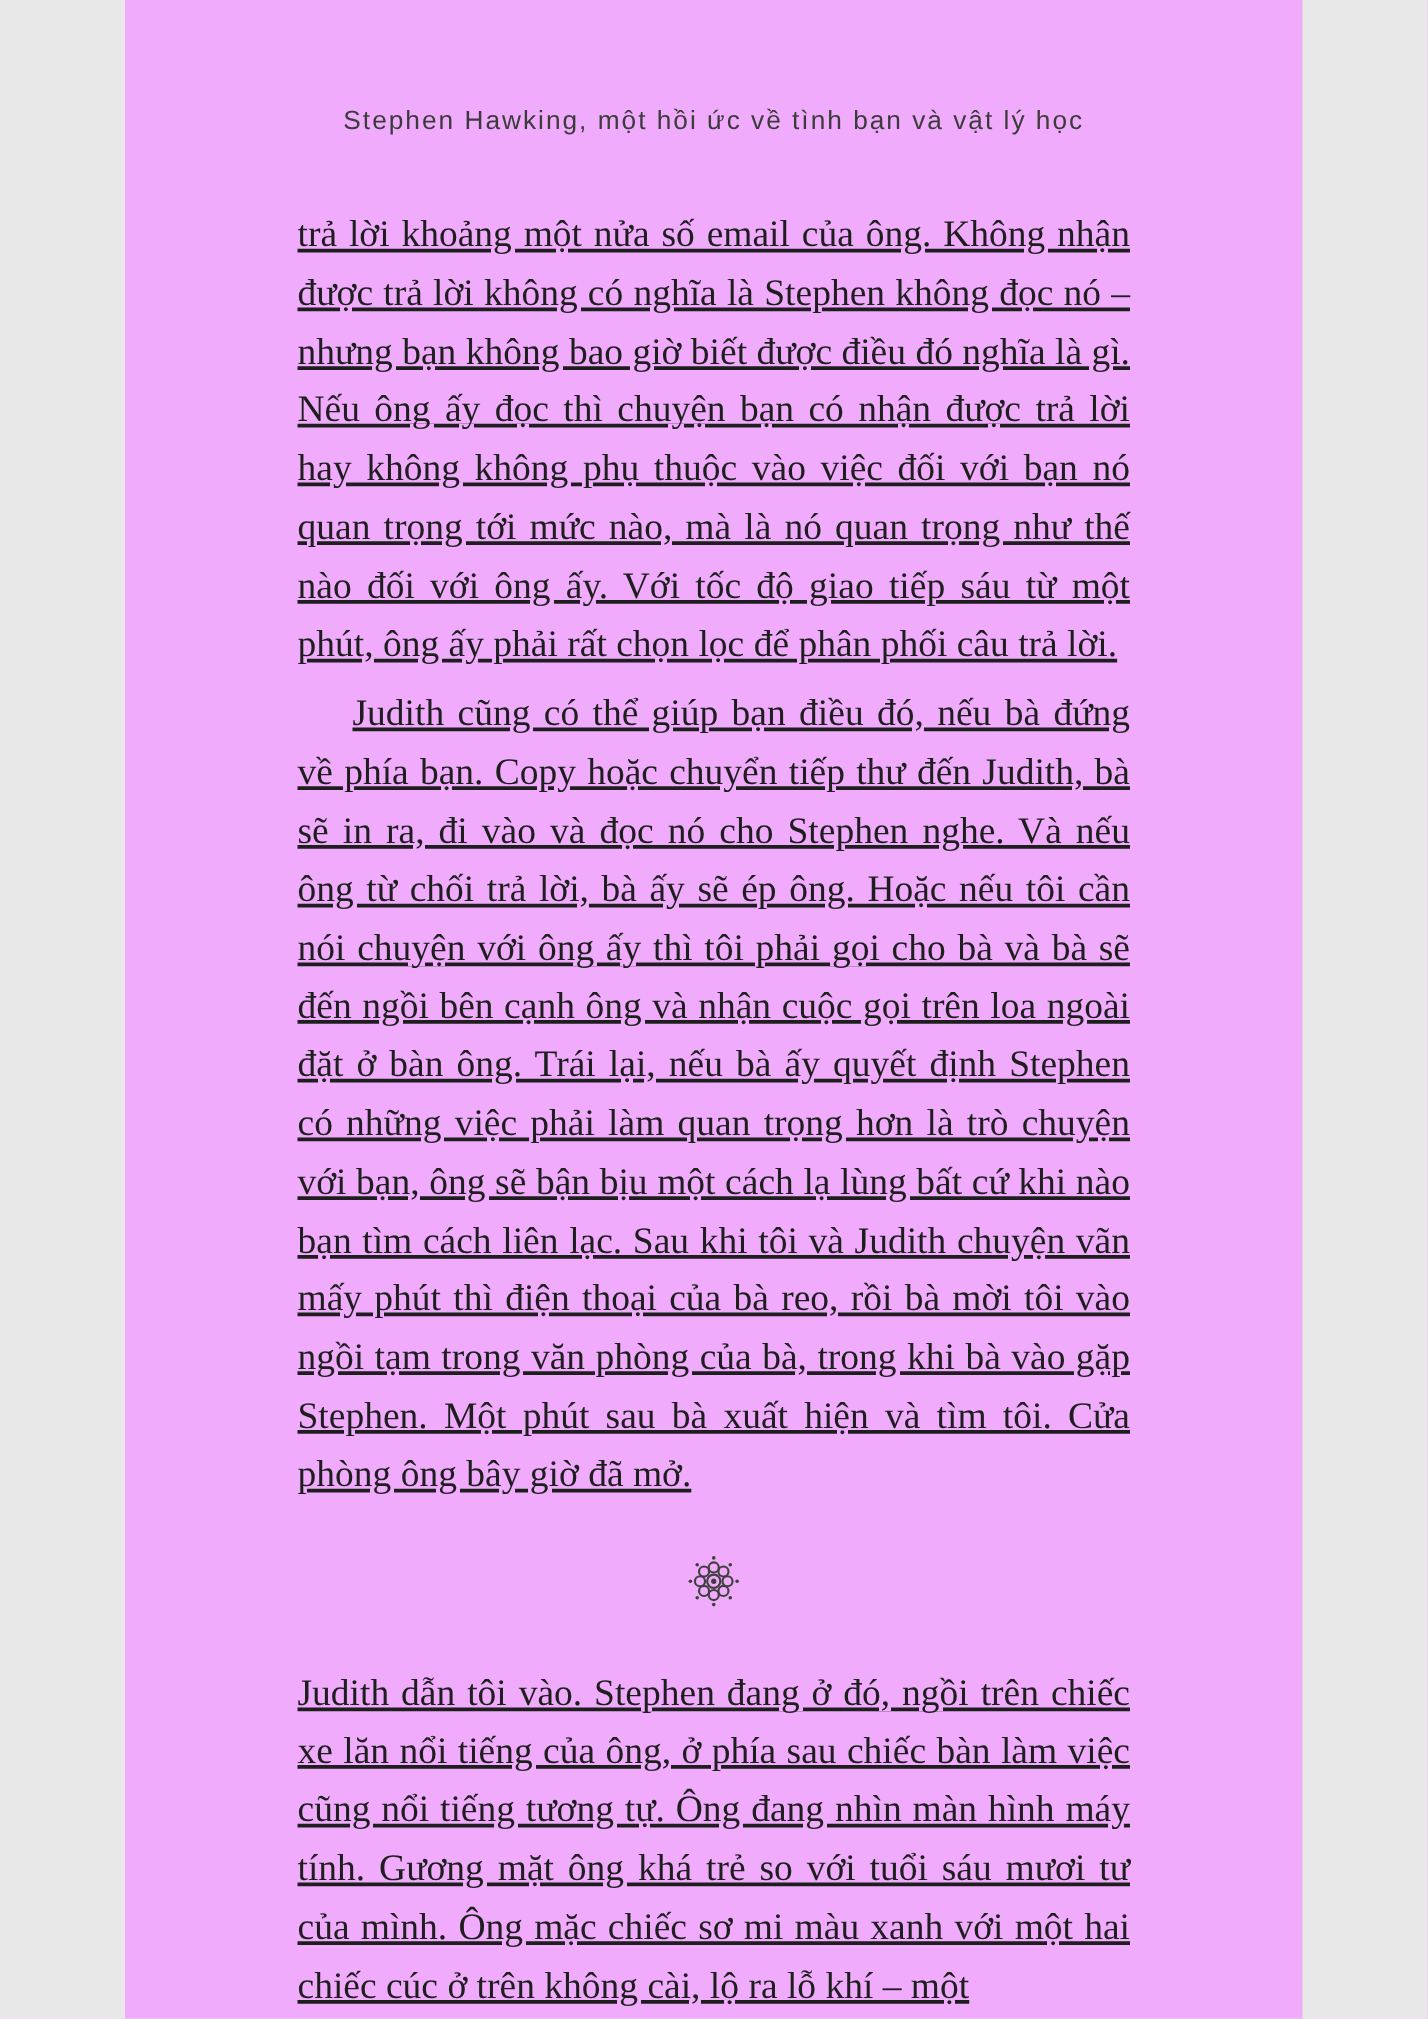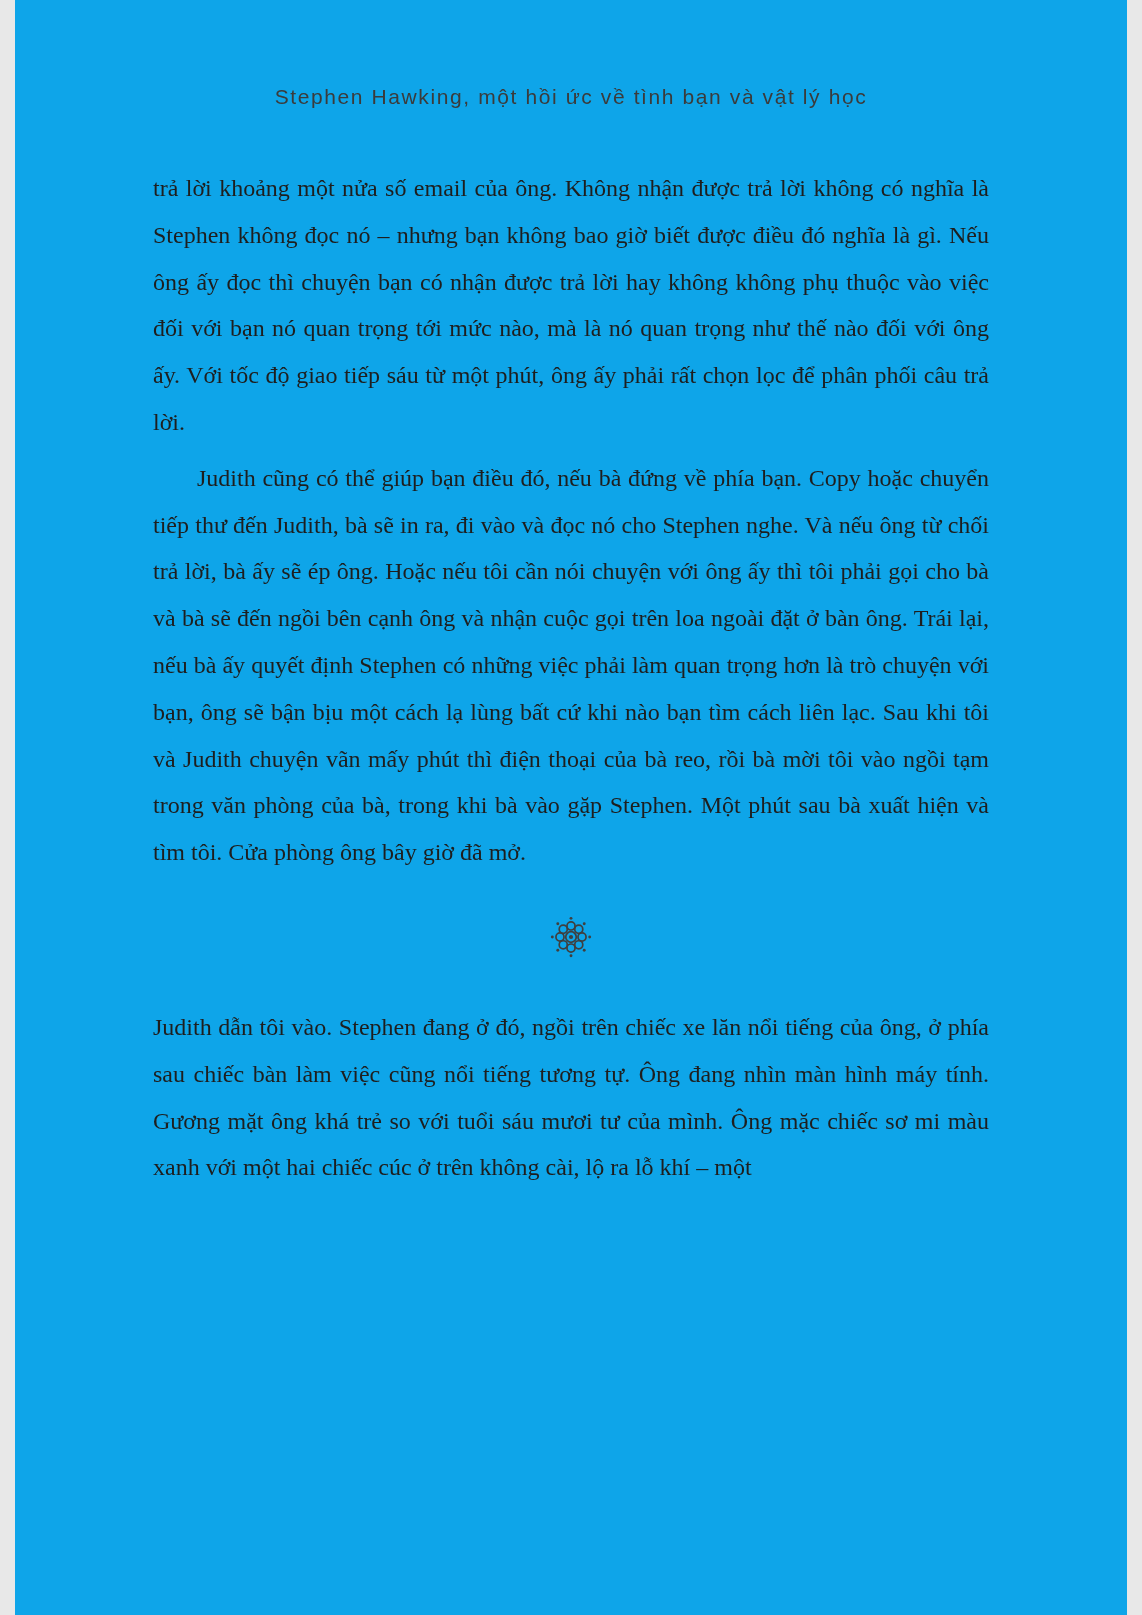--- a/index.html
+++ b/index.html
@@ -2,43 +2,44 @@
 <html><head>
 <meta charset="utf-8">
 <style>
   html, body {
     margin: 0;
     padding: 0;
     background: #e8e8e8;
   }
   .page {
     position: relative;
-    width: 1112px;
+    width: 942px;
     height: 1615px;
     margin: 0 auto;
-    background: #0ea5e9;
+    background: #f0abfc;
     font-family: "Liberation Serif", serif;
     color: #1e1e1e;
     box-sizing: border-box;
     overflow: hidden;
   }
   .running-header {
     margin-top: 85px;
     text-align: center;
     font-family: "Liberation Sans", sans-serif;
     font-size: 21px;
     letter-spacing: 1.6px;
     color: #3b3b3b;
   }
   .body-text {
     margin: 56px 138px 0 138px;
-    font-size: 24px;
+    font-size: 30px;
     line-height: 46.8px;
     text-align: justify;
     text-justify: inter-word;
+    text-decoration: underline;
   }
   .para {
     margin: 0 0 9px 0;
   }
   .para.indent {
     text-indent: 44px;
   }
   .para.no-indent {
     text-indent: 0;
   }

